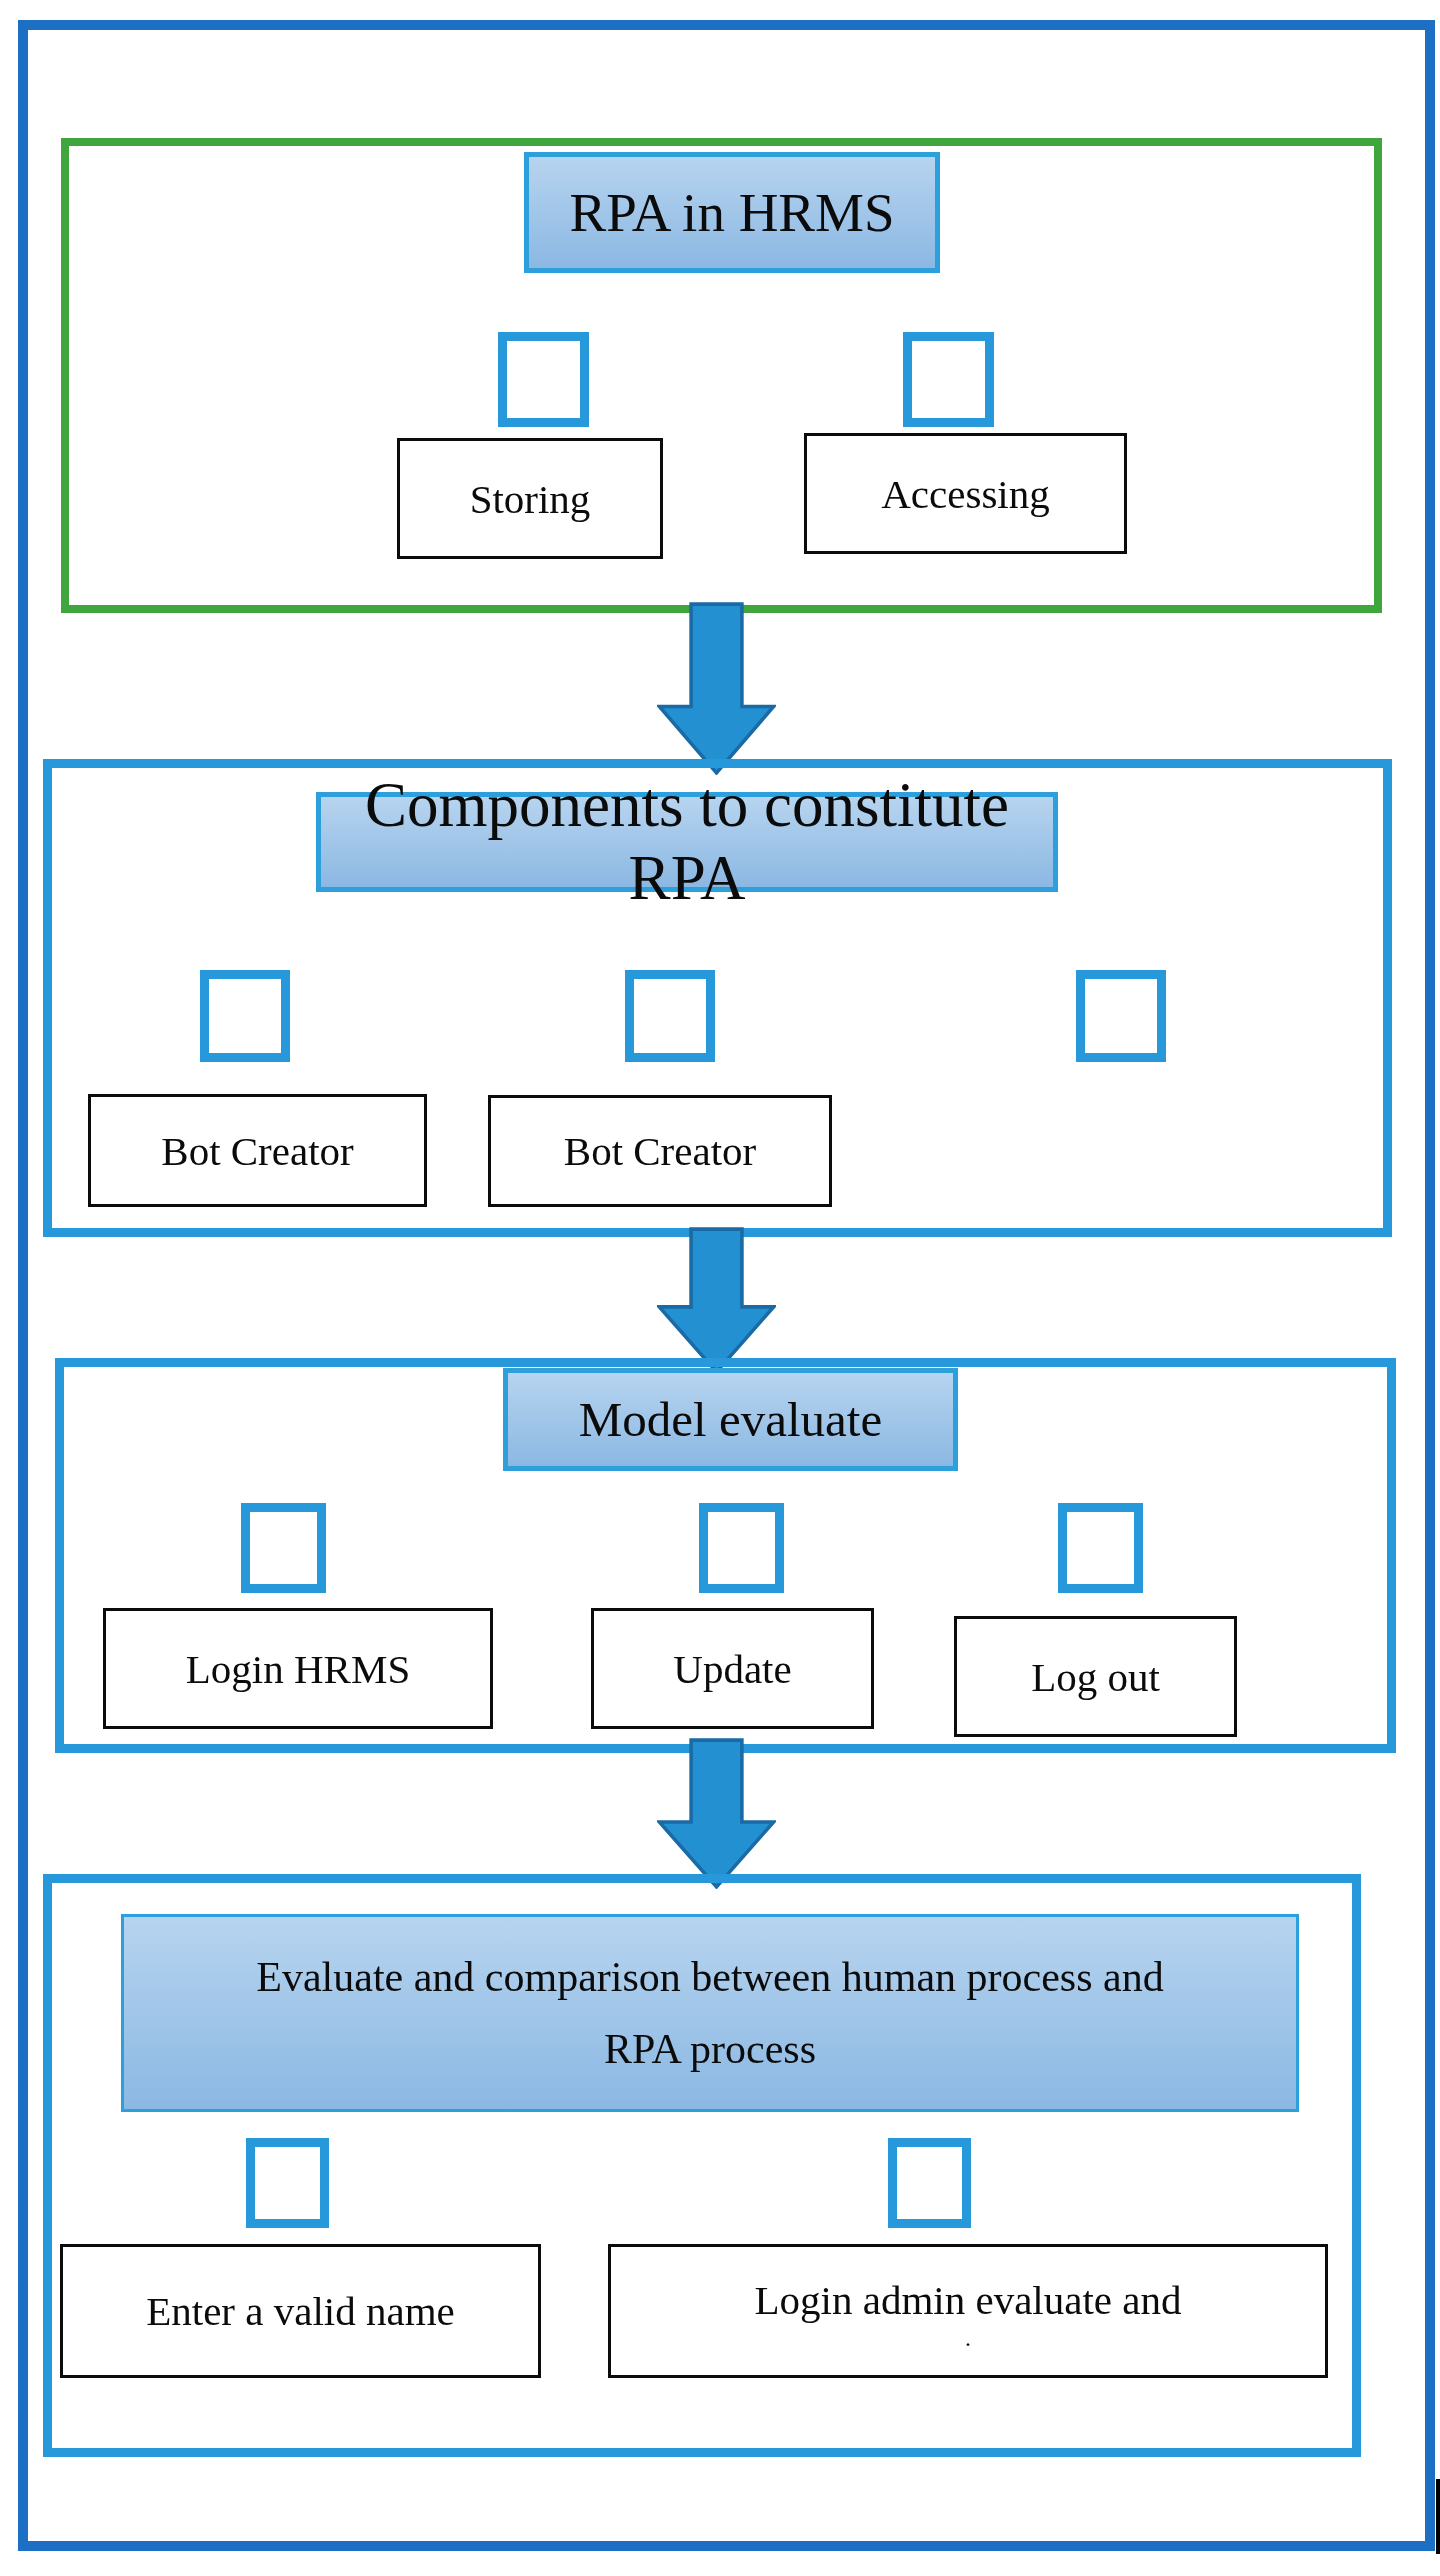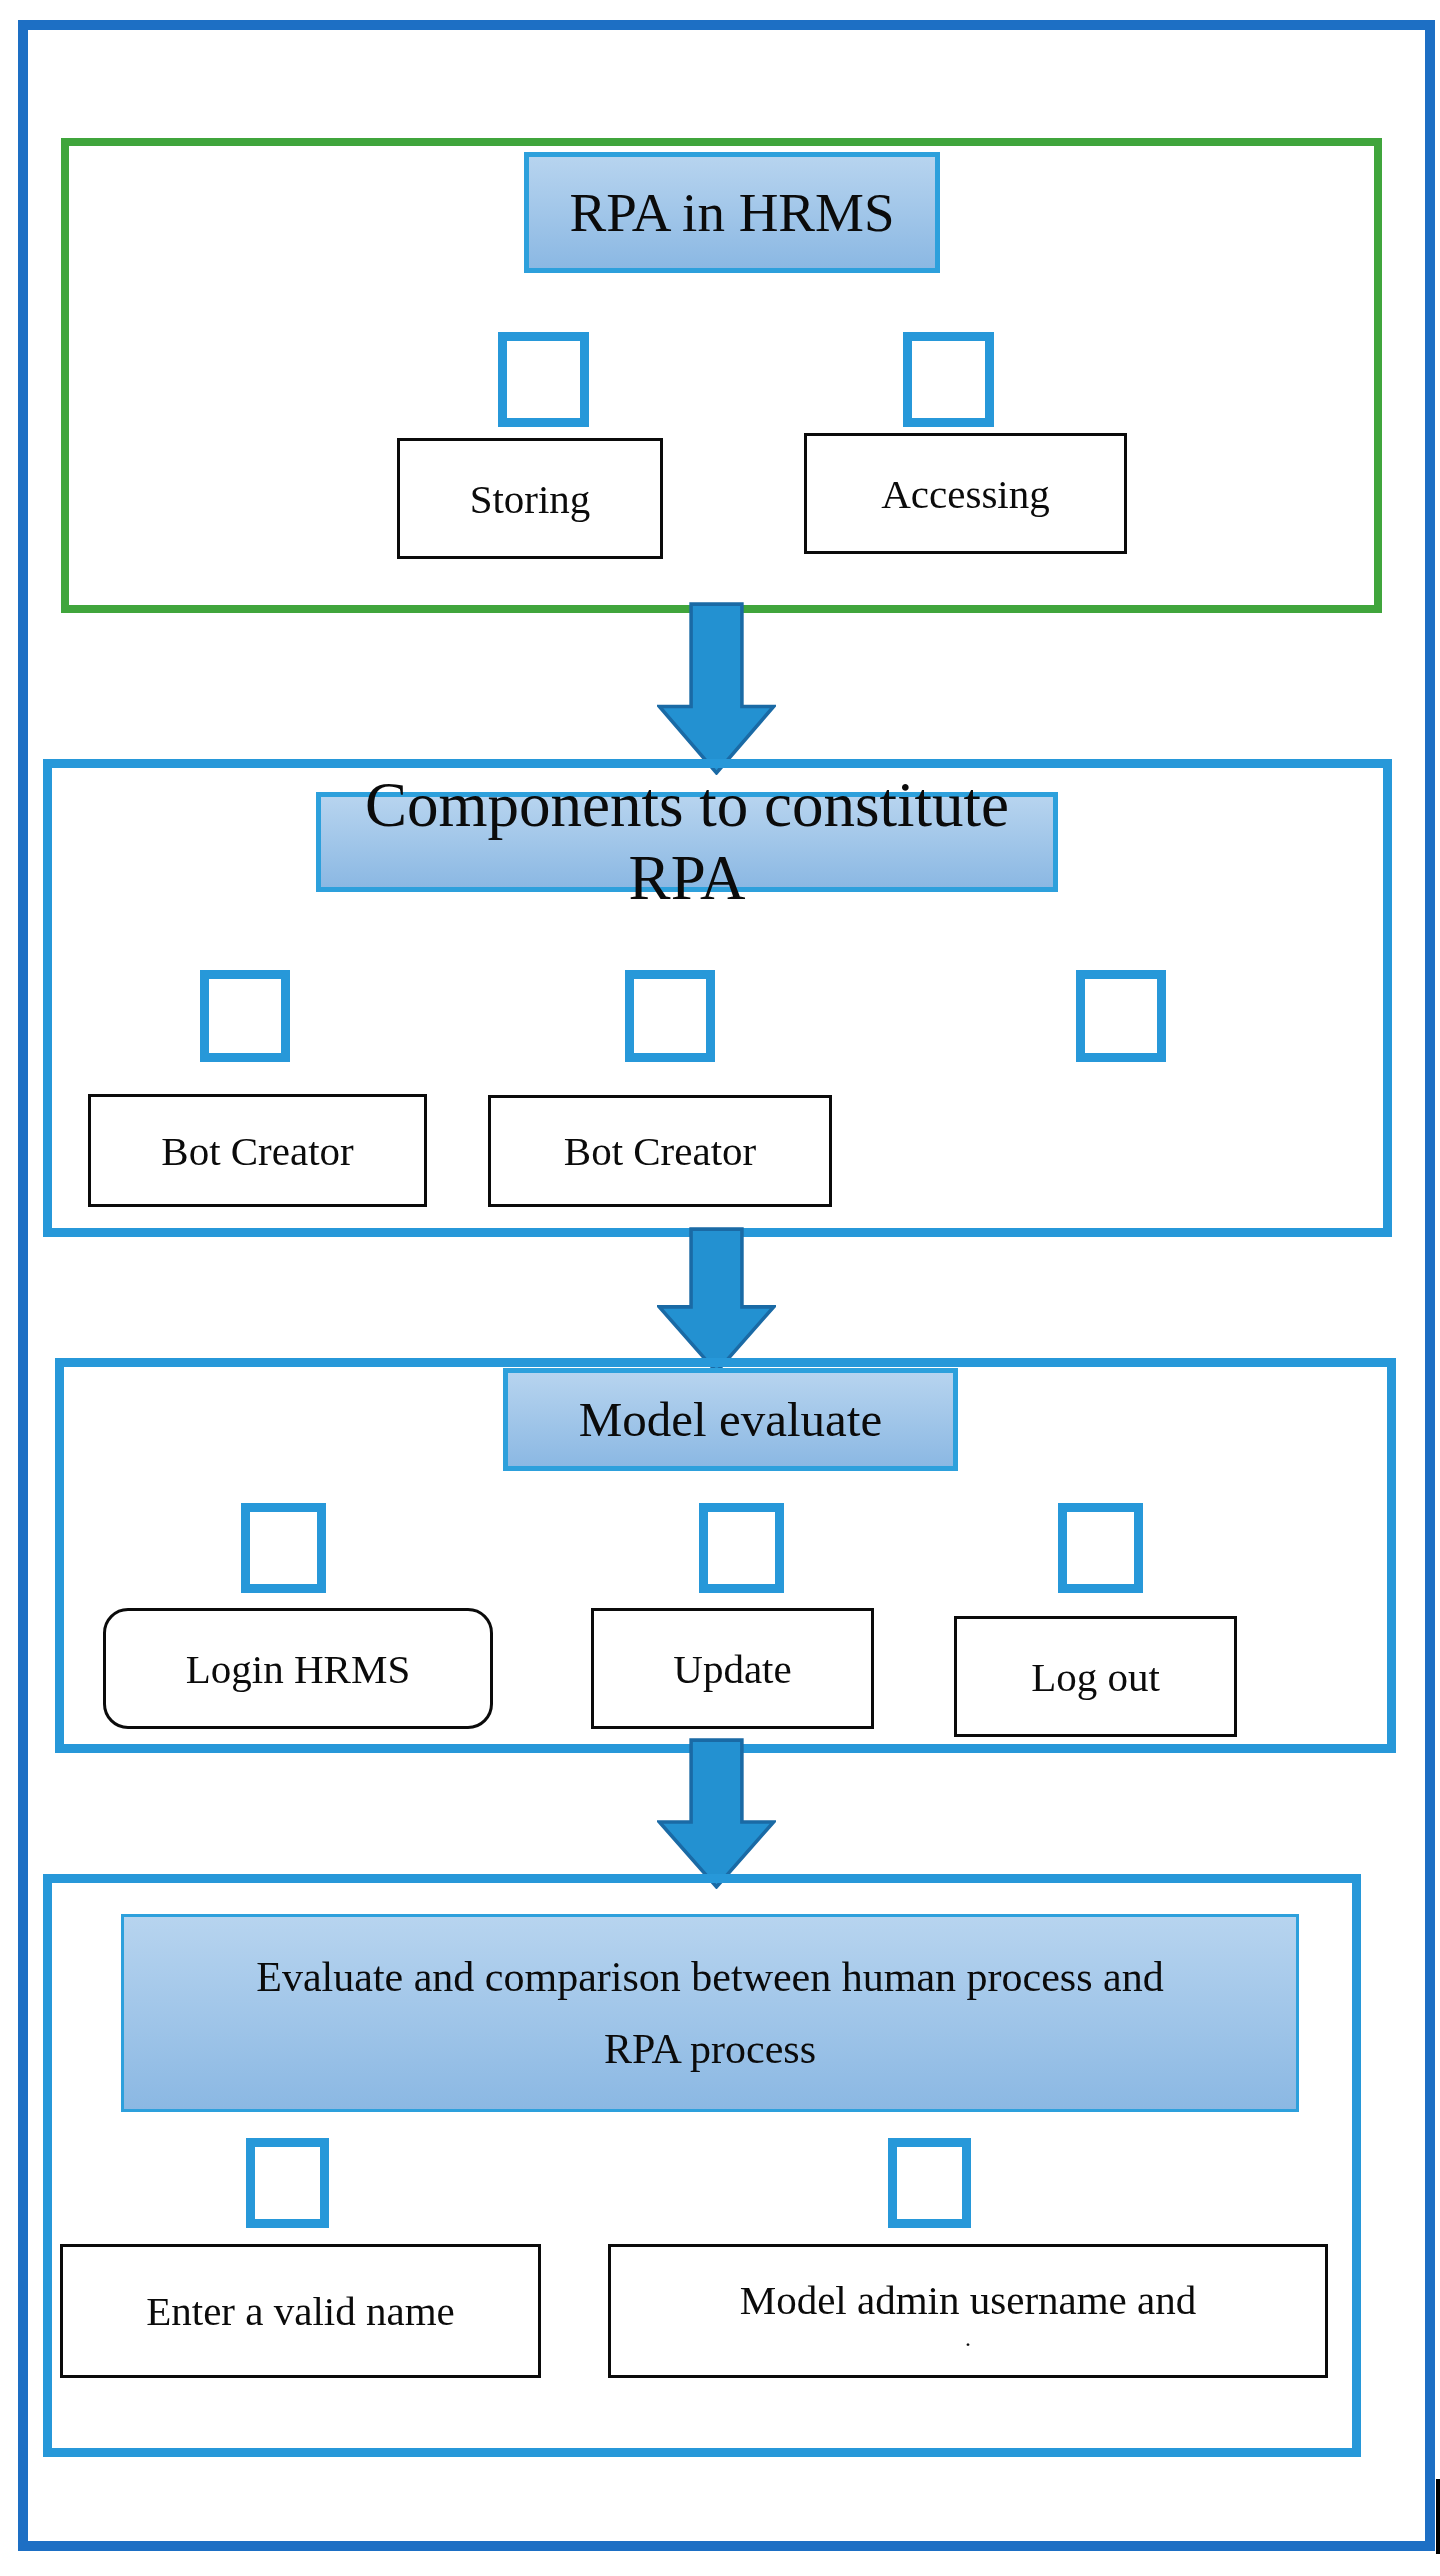--- a/index.html
+++ b/index.html
@@ -55,21 +55,21 @@
   .lbox{
     border:3.5px solid var(--ink,#0b0b0b);background:#ffffff;
     display:flex;align-items:center;justify-content:center;
     text-align:center;font-size:41px;
   }
   .b-storing{left:397px;top:438px;width:266px;height:121px;}
   .b-accessing{left:804px;top:433px;width:323px;height:121px;}
   .b-bot1{left:88px;top:1094px;width:339px;height:113px;}
   .b-bot2{left:488px;top:1095px;width:344px;height:112px;}
   .b-aa{left:883px;top:1094px;width:493px;height:113px;}
-  .b-login{left:103px;top:1608px;width:390px;height:121px;border-radius:25px;}
+  .b-login{left:103px;top:1608px;width:390px;height:121px;}
   .b-update{left:591px;top:1608px;width:283px;height:121px;}
   .b-logout{left:954px;top:1616px;width:283px;height:121px;}
   .b-enter{left:60px;top:2244px;width:481px;height:134px;}
   .b-admin{left:608px;top:2244px;width:720px;height:134px;flex-direction:column;}
   .sub-mark{font-size:24px;line-height:0.6;margin-top:7px;}
 
   
   .arrow{position:absolute;}
   .a1{left:657px;top:602px;}
   .a2{left:657px;top:1227px;}
@@ -146,20 +146,20 @@
   <div class="abs hdr h4">
     <span>Evaluate and comparison between human process and</span>
     <span>RPA process</span>
   </div>
   <div class="abs sq sq-4a"></div>
   <div class="abs sq sq-4b"></div>
   <div class="abs lbox b-enter">
     <span>Enter a valid name</span>
   </div>
   <div class="abs lbox b-admin">
-    <span>Model admin username and</span>
+    <span>Login admin evaluate and</span>
     <span class="sub-mark">.</span>
   </div>
 
   <div class="abs tick"></div>
 
 </div>
 
 
 </body></html>

